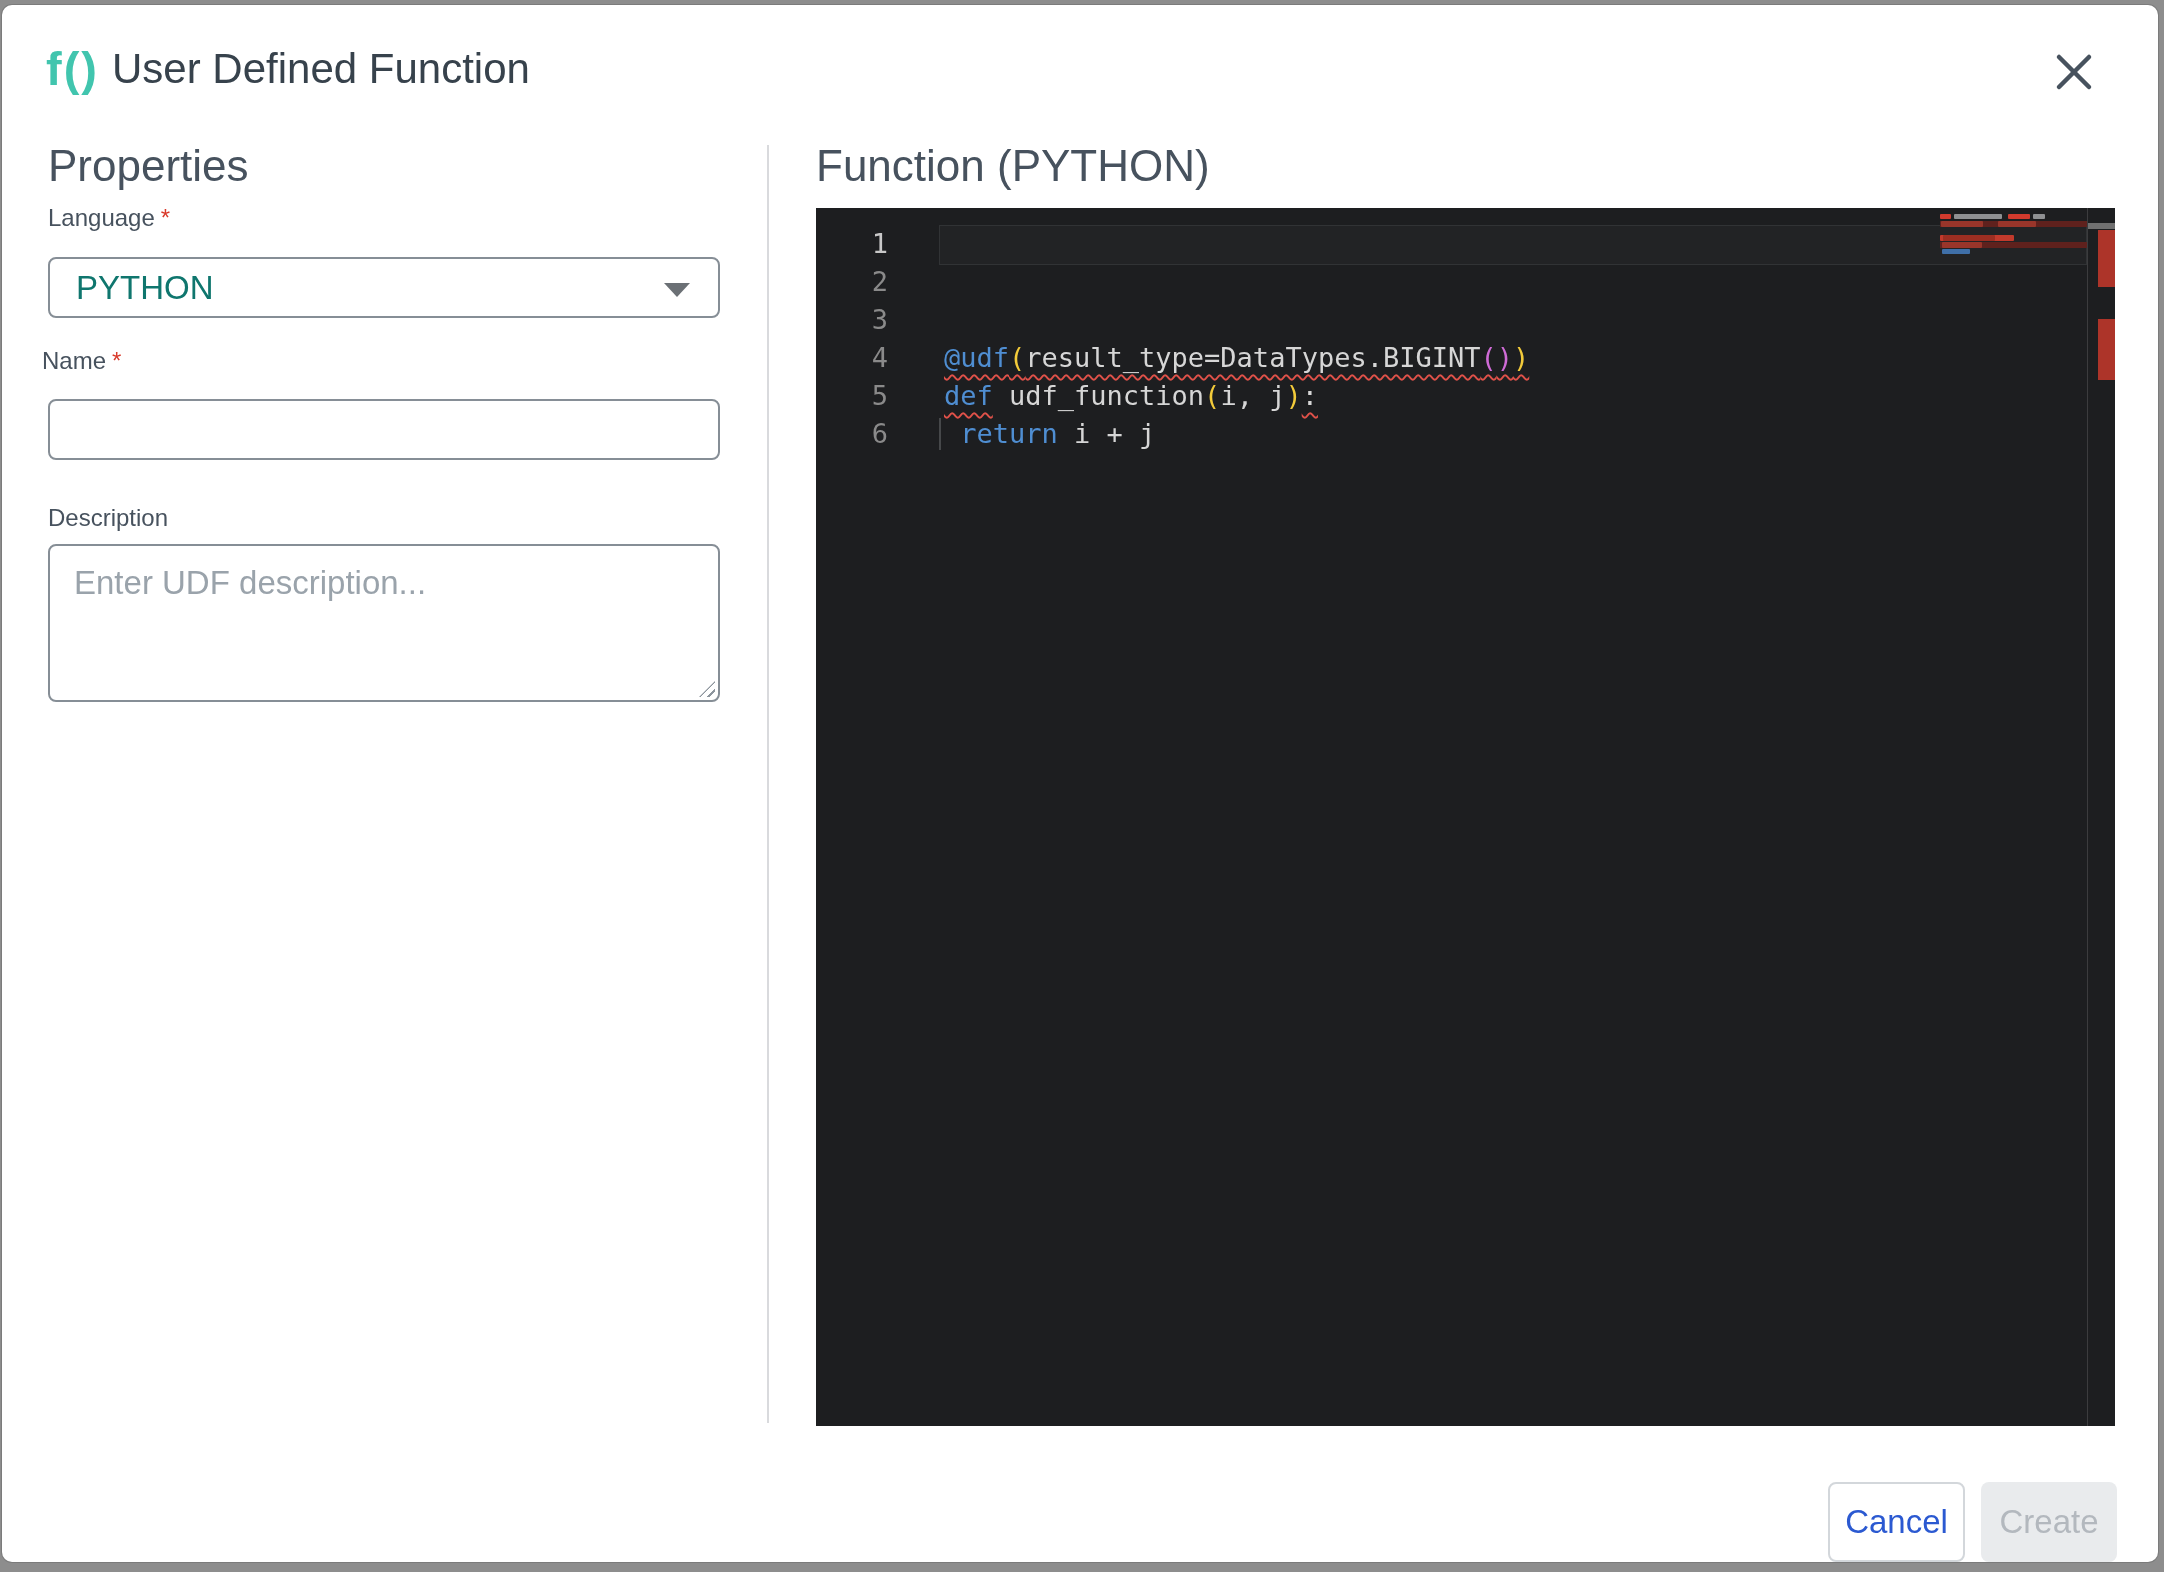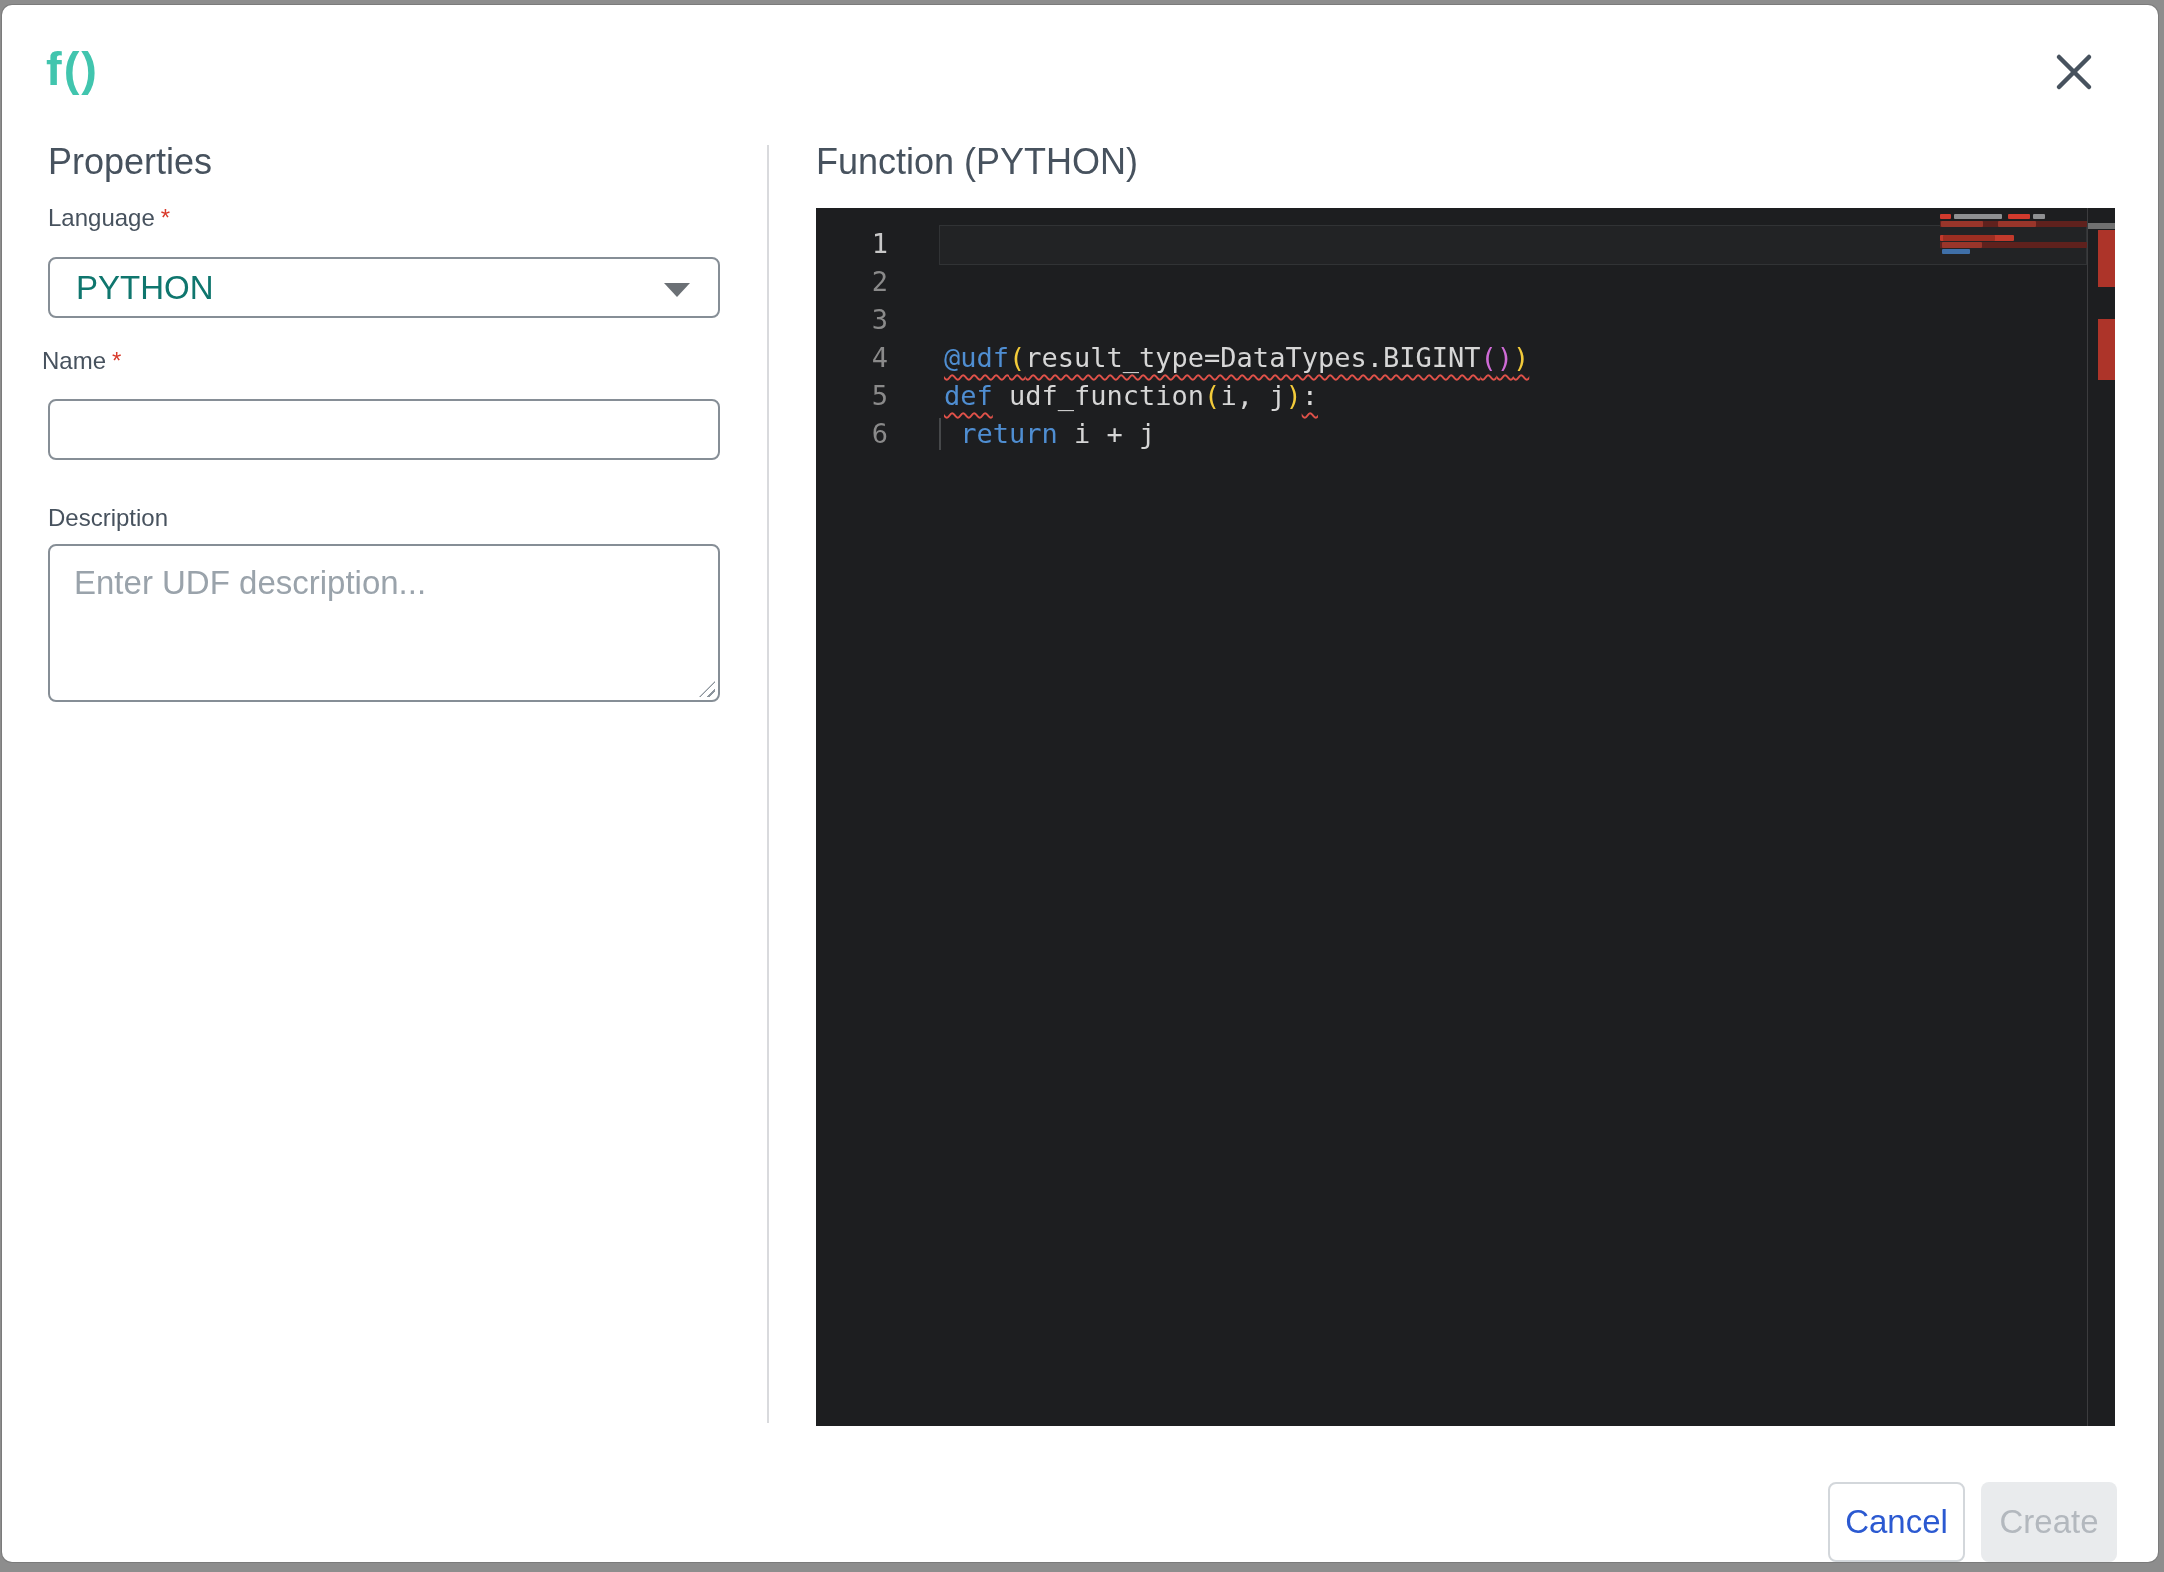--- a/index.html
+++ b/index.html
@@ -11,21 +11,21 @@
            background:#ffffff; border-radius:10px; box-shadow:0 0 0 1px rgba(0,0,0,.12); overflow:hidden; }
 
   
   .hdr-icon { position:absolute; left:44px; top:36px; font-size:47px; font-weight:700;
               color:#41c5ae; letter-spacing:2px; }
   .hdr-title { position:absolute; left:110px; top:40px; font-size:42px; font-weight:400; color:#37424c; }
   .close-btn { position:absolute; left:2044px; top:40px; width:56px; height:56px; border:none;
                background:transparent; cursor:pointer; }
 
   
-  .sec-heading { position:absolute; font-size:36px; font-weight:400; color:#47525e; }
+  .sec-heading { position:absolute; font-size:44px; font-weight:400; color:#47525e; }
   .lbl { position:absolute; font-size:24px; color:#47525e; }
   .req { color:#d93a2b; font-style:normal; padding-left:6px; }
   .select-box { position:absolute; left:46px; top:252px; width:672px; height:61px;
                 border:2px solid #868e96; border-radius:8px; background:#fff;
                 display:flex; align-items:center; padding:0 26px; cursor:pointer; }
   .select-box .val { font-size:33px; color:#0f766e; }
   .caret { position:absolute; right:28px; top:24px; width:0; height:0;
            border-left:13px solid transparent; border-right:13px solid transparent;
            border-top:14px solid #6b7075; }
   .txt-input { position:absolute; left:46px; top:394px; width:672px; height:61px;
@@ -76,20 +76,21 @@
   .btn.cancel { left:1826px; width:137px; background:#fff; border:2px solid #d3d7db; color:#2b59d1; }
   .btn.create { left:1979px; width:136px; background:#e9ebed; border:none; color:#b3b8be; cursor:default; }
 </style>
 </head>
 <body>
 
 <div class="stage">
   <div class="modal">
 
     <span class="hdr-icon">f()</span>
+    <h1 class="hdr-title">User Defined Function</h1>
     <button class="close-btn" aria-label="close">
       <svg width="52" height="52" viewBox="0 0 52 52">
         <line x1="11" y1="11" x2="41" y2="41" stroke="#47525e" stroke-width="4.5" stroke-linecap="round"></line>
         <line x1="41" y1="11" x2="11" y2="41" stroke="#47525e" stroke-width="4.5" stroke-linecap="round"></line>
       </svg>
     </button>
 
     <h2 class="sec-heading" style="left:46px; top:136px;">Properties</h2>
 
     <label class="lbl" style="left:46px; top:199px;">

